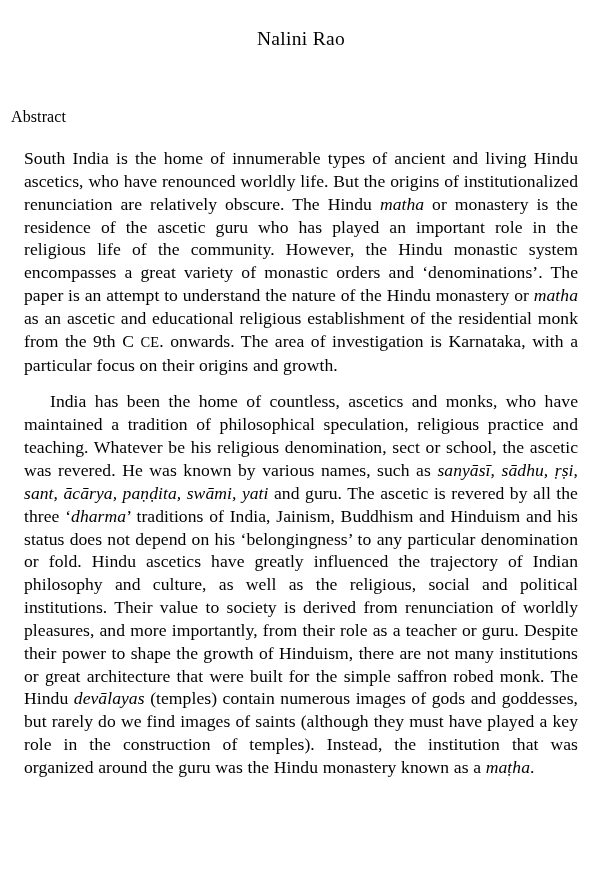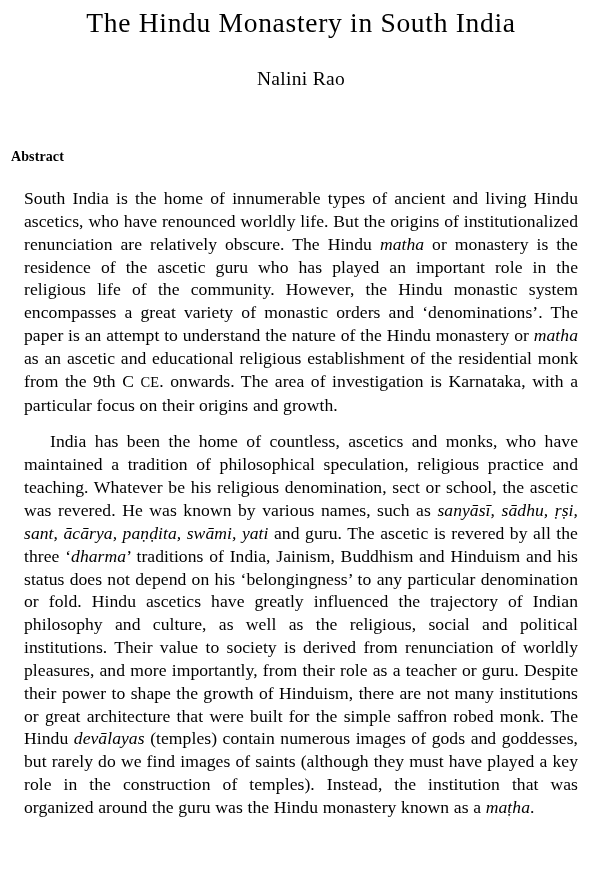--- a/index.html
+++ b/index.html
@@ -44,22 +44,22 @@
     text-align: center;
     line-height: 24px;
     letter-spacing: 0.3px;
   }
 
   
   .abstract-heading {
     margin: 0;
     padding-top: 55px;
     padding-left: 1px;
-    font-size: 14px;
-    font-weight: bold;
+    font-size: 16px;
+    font-weight: normal;
     line-height: 22px;
     letter-spacing: 0.1px;
   }
 
   
   .body-text {
     margin: 14px;
     padding-top: 5px;
     font-size: 17.6px;
     line-height: 22.85px;
@@ -79,21 +79,20 @@
   .smallcaps {
     font-size: 0.82em;
     letter-spacing: 0.2px;
   }
 </style>
 </head>
 <body>
 
 <div class="page">
 
-  <h1 class="doc-title">The Hindu Monastery in South India</h1>
 
   <p class="doc-author">Nalini Rao</p>
 
   <h2 class="abstract-heading">Abstract</h2>
 
   <p class="body-text"><span>South India is the home of innumerable types of ancient and living Hindu ascetics, who have renounced worldly life. But the origins of institutionalized renunciation are relatively obscure. The Hindu </span><i>matha</i><span> or monastery is the residence of the ascetic guru who has played an important role in the religious life of the community. However, the Hindu monastic system encompasses a great variety of monastic orders and ‘denominations’. The paper is an attempt to understand the nature of the Hindu monastery or </span><i>matha</i><span> as an ascetic and educational religious establishment of the residential monk from the 9th C </span><span class="smallcaps">CE</span><span>. onwards. The area of investigation is Karnataka, with a particular focus on their origins and growth.</span></p>
 
   <p class="body-text indented"><span>India has been the home of countless, ascetics and monks, who have maintained a tradition of philosophical speculation, religious practice and teaching. Whatever be his religious denomination, sect or school, the ascetic was revered. He was known by various names, such as </span><i>sanyāsī, sādhu, ṛṣi, sant, ācārya, paṇḍita, swāmi, yati</i><span> and guru. The ascetic is revered by all the three ‘</span><i>dharma</i><span>’ traditions of India, Jainism, Buddhism and Hinduism and his status does not depend on his ‘belongingness’ to any particular denomination or fold. Hindu ascetics have greatly influenced the trajectory of Indian philosophy and culture, as well as the religious, social and political institutions. Their value to society is derived from renunciation of worldly pleasures, and more importantly, from their role as a teacher or guru. Despite their power to shape the growth of Hinduism, there are not many institutions or great architecture that were built for the simple saffron robed monk. The Hindu </span><i>devālayas</i><span> (temples) contain numerous images of gods and goddesses, but rarely do we find images of saints (although they must have played a key role in the construction of temples). Instead, the institution that was organized around the guru was the Hindu monastery known as a </span><i>maṭha</i><span>.</span></p>
 
 </div>

